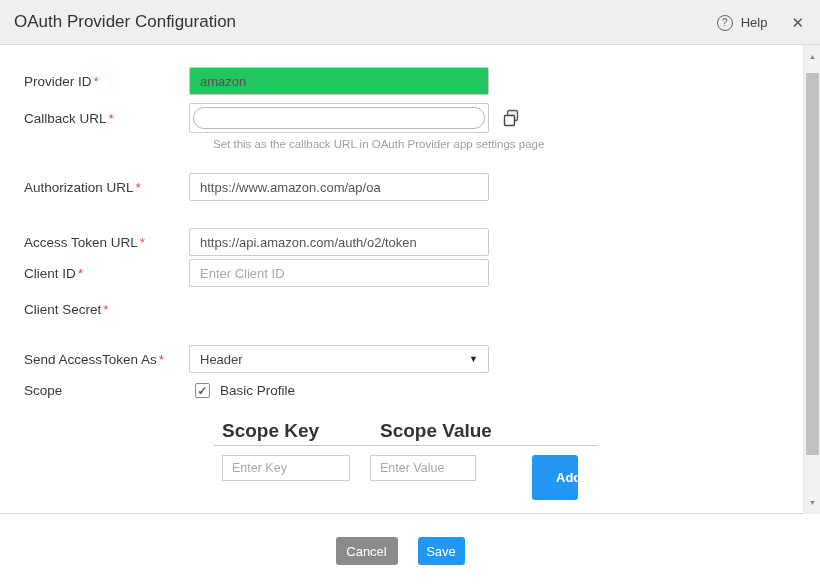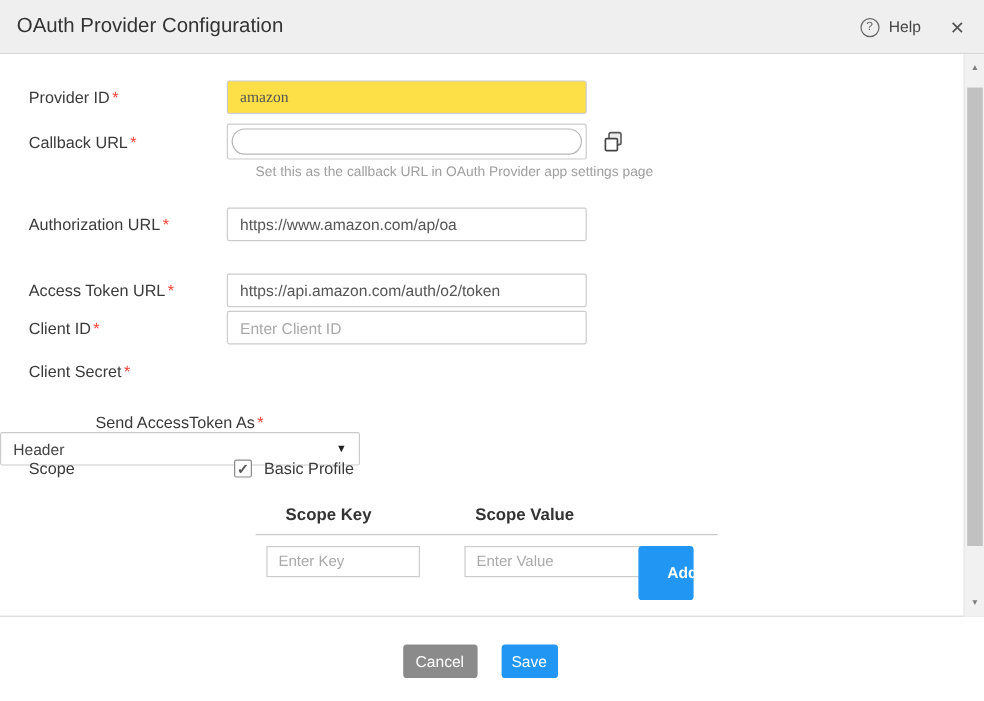--- a/index.html
+++ b/index.html
@@ -24,41 +24,41 @@
 
   .frow  { position:absolute; left:0; display:flex; align-items:center; }
   .flabel{ width:189px; padding-left:24px; font-size:13.5px; font-weight:500;
            color:#3a3a3a; }
   .req   { color:#f44336; margin-left:2px; }
 
   .tinput{ width:300px; height:28px; border:1px solid #ccc; border-radius:2px;
            font-family:"Liberation Sans", sans-serif; font-size:13px; color:#555;
            padding:0 10px; background:#fff; outline:none; }
   .tinput::placeholder { color:#a9a9a9; }
-  .tinput:disabled, .tinput.disabled { background:#fde047; color:#555;font-family:Liberation Serif, serif; }
+  .tinput:disabled, .tinput.disabled { background:#22c55e; color:#555; }
 
   .cb-wrap { position:relative; width:300px; height:30px; border:1px solid #ccc;
              border-radius:2px; background:#fff; }
   .redact  { position:absolute; left:3px; right:3px; top:3px; height:22px;
              background:#fff; border:1px solid #b8b8b8; border-radius:11px; }
   .copy-ic { margin-left:12px; cursor:pointer; display:flex; }
 
   .helper  { position:absolute; left:213px; top:93px; font-size:11.5px; color:#9e9e9e; }
 
   .sel     { position:relative; width:300px; height:28px; border:1px solid #ccc;
              border-radius:2px; background:#fff; display:flex; align-items:center;
              font-size:13px; color:#444; padding:0 10px; cursor:pointer; }
   .sel-caret{ position:absolute; right:10px; font-size:9px; color:#222; }
 
   .chkbox  { width:15px; height:15px; border:1px solid #8a8a8a; border-radius:2px;
              background:#fdfdfd; display:flex; align-items:center; justify-content:center;
              font-size:12px; font-weight:bold; color:#555; cursor:pointer; }
   .chk-lbl { font-size:13.5px; color:#3a3a3a; margin-left:10px; }
 
-  .tbl-head{ position:absolute; top:375px; font-size:14px; font-weight:600; color:#333;margin-left:16px; }
+  .tbl-head{ position:absolute; top:375px; font-size:19px; font-weight:600; color:#333; }
   .tbl-line{ position:absolute; left:213px; top:400px; width:385px; height:0;
              border-top:1px solid #c9c9c9; }
   .sm-input{ position:absolute; top:410px; height:26px; border:1px solid #ccc;
              border-radius:0; font-family:"Liberation Sans", sans-serif;
              font-size:12.5px; color:#555; padding:0 9px; outline:none; }
   .sm-input::placeholder { color:#a9a9a9; }
   .add-btn { position:absolute; left:532px; top:410px; width:46px; height:45px;
              background:#2196f3; color:#fff; border:none; border-radius:3px;
              font-family:"Liberation Sans", sans-serif; font-size:13px; font-weight:700;
              cursor:pointer;padding-left:24px; }
@@ -126,42 +126,42 @@
 
   <div class="frow" style="top:214px;">
     <div class="flabel"><span>Client ID</span><span class="req">*</span></div>
     <input class="tinput" placeholder="Enter Client ID" style="">
   </div>
 
   <div class="frow" style="top:257px;">
     <div class="flabel"><span>Client Secret</span><span class="req">*</span></div>
   </div>
 
-  <div class="frow" style="top:300px;flex-direction:column;">
+  <div class="frow" style="top:300px;">
     <div class="flabel"><span>Send AccessToken As</span><span class="req">*</span></div>
     <div class="sel">
       <span>Header</span>
       <span class="sel-caret">▼</span>
     </div>
   </div>
 
   <div class="frow" style="top:338px; ">
     <div class="flabel"><span>Scope</span></div>
     <div style="margin-left:6px;" class="chkbox">
       <span>✓</span>
     </div>
     <span class="chk-lbl">Basic Profile</span>
   </div>
 
   <div class="tbl-head" style="left:222px;">Scope Key</div>
   <div class="tbl-head" style="left:380px;">Scope Value</div>
   <div class="tbl-line"></div>
 
   <input class="sm-input" style="left: 222px; width: 128px;" placeholder="Enter Key">
-  <input class="sm-input" style="left: 387px; width: 149px;" placeholder="Enter Value">
+  <input class="sm-input" style="left: 370px; width: 106px;" placeholder="Enter Value">
   <button class="add-btn">Add</button>
 
   <div class="sbar">
     <div class="sbar-arrow sbar-up">▲</div>
     <div class="sbar-thumb"></div>
     <div class="sbar-arrow sbar-down">▼</div>
   </div>
 </div>
 
 <div class="dlg-footer">

